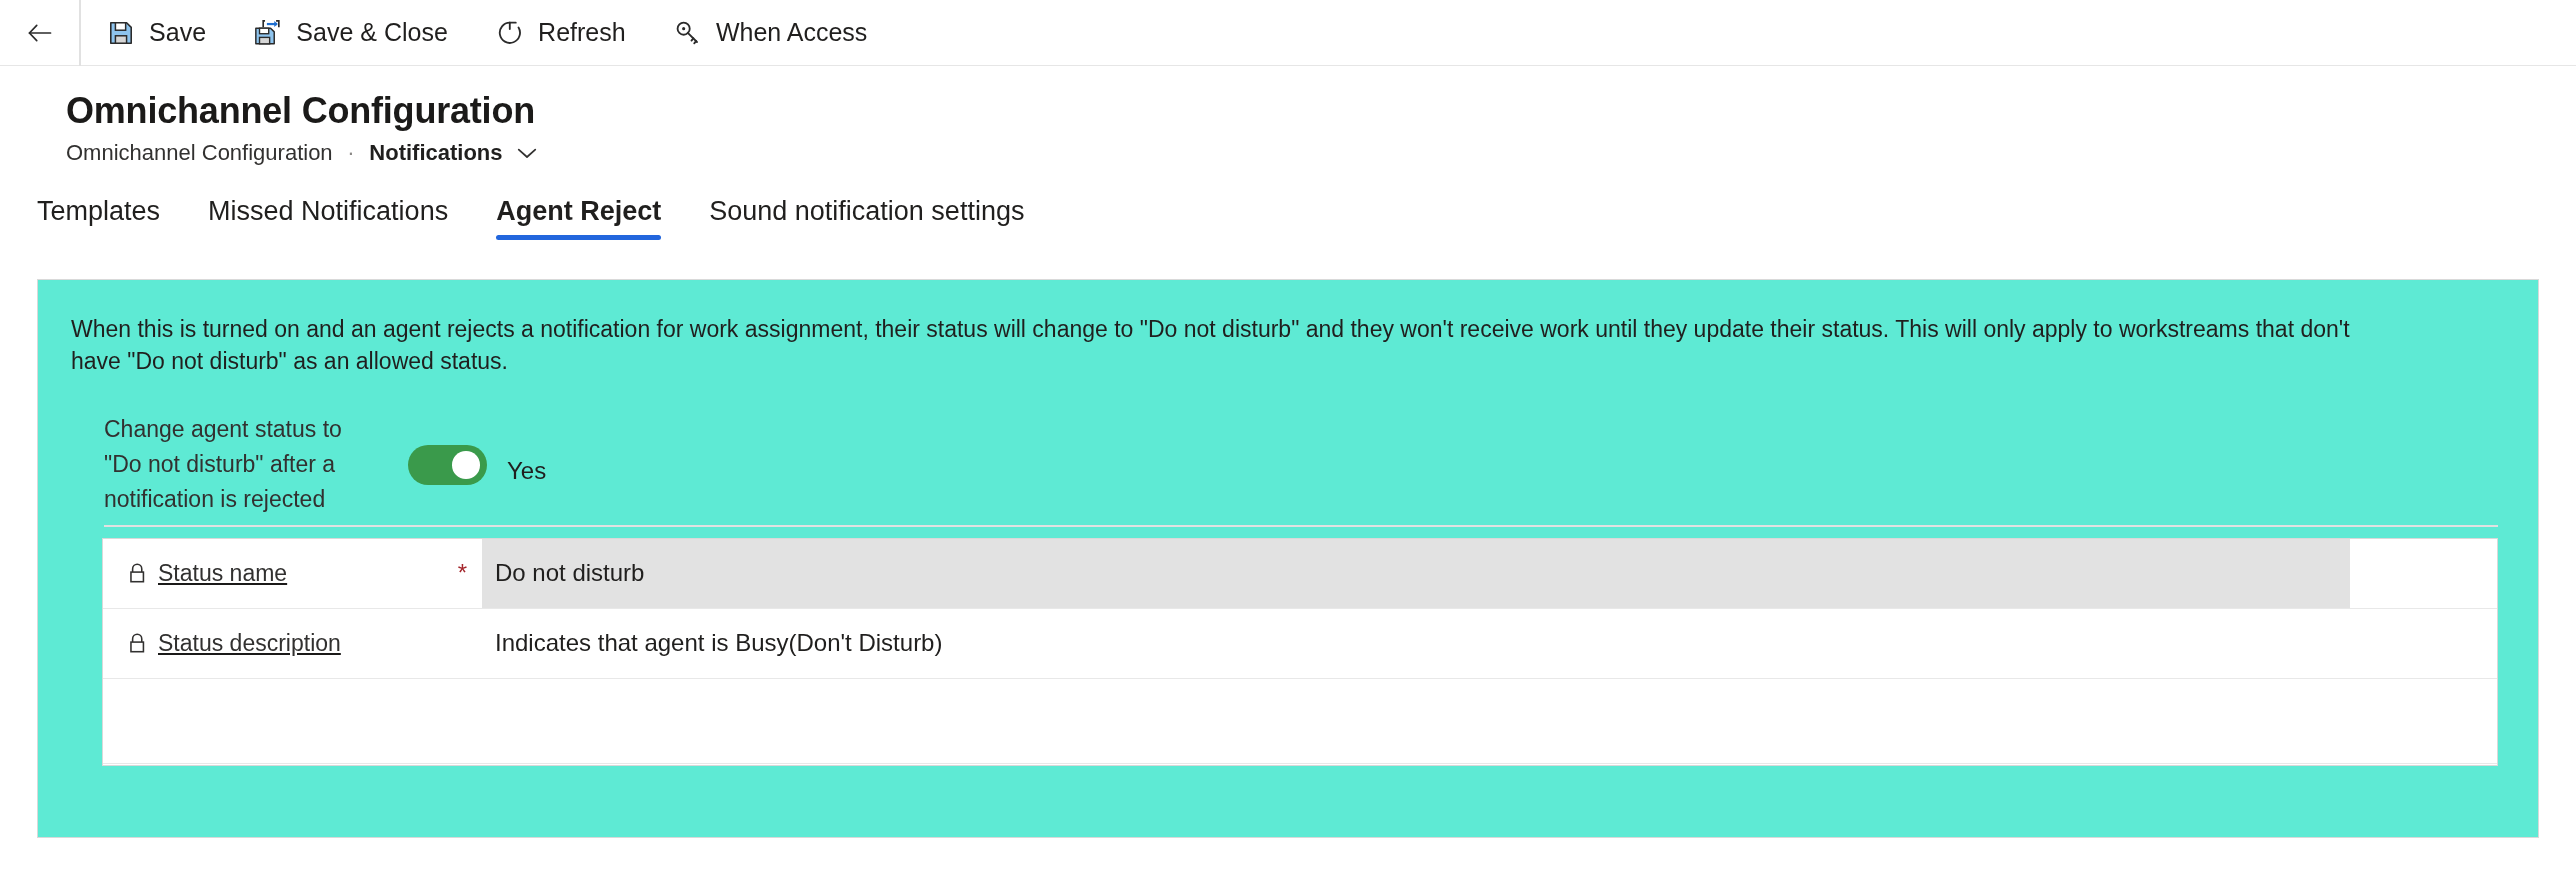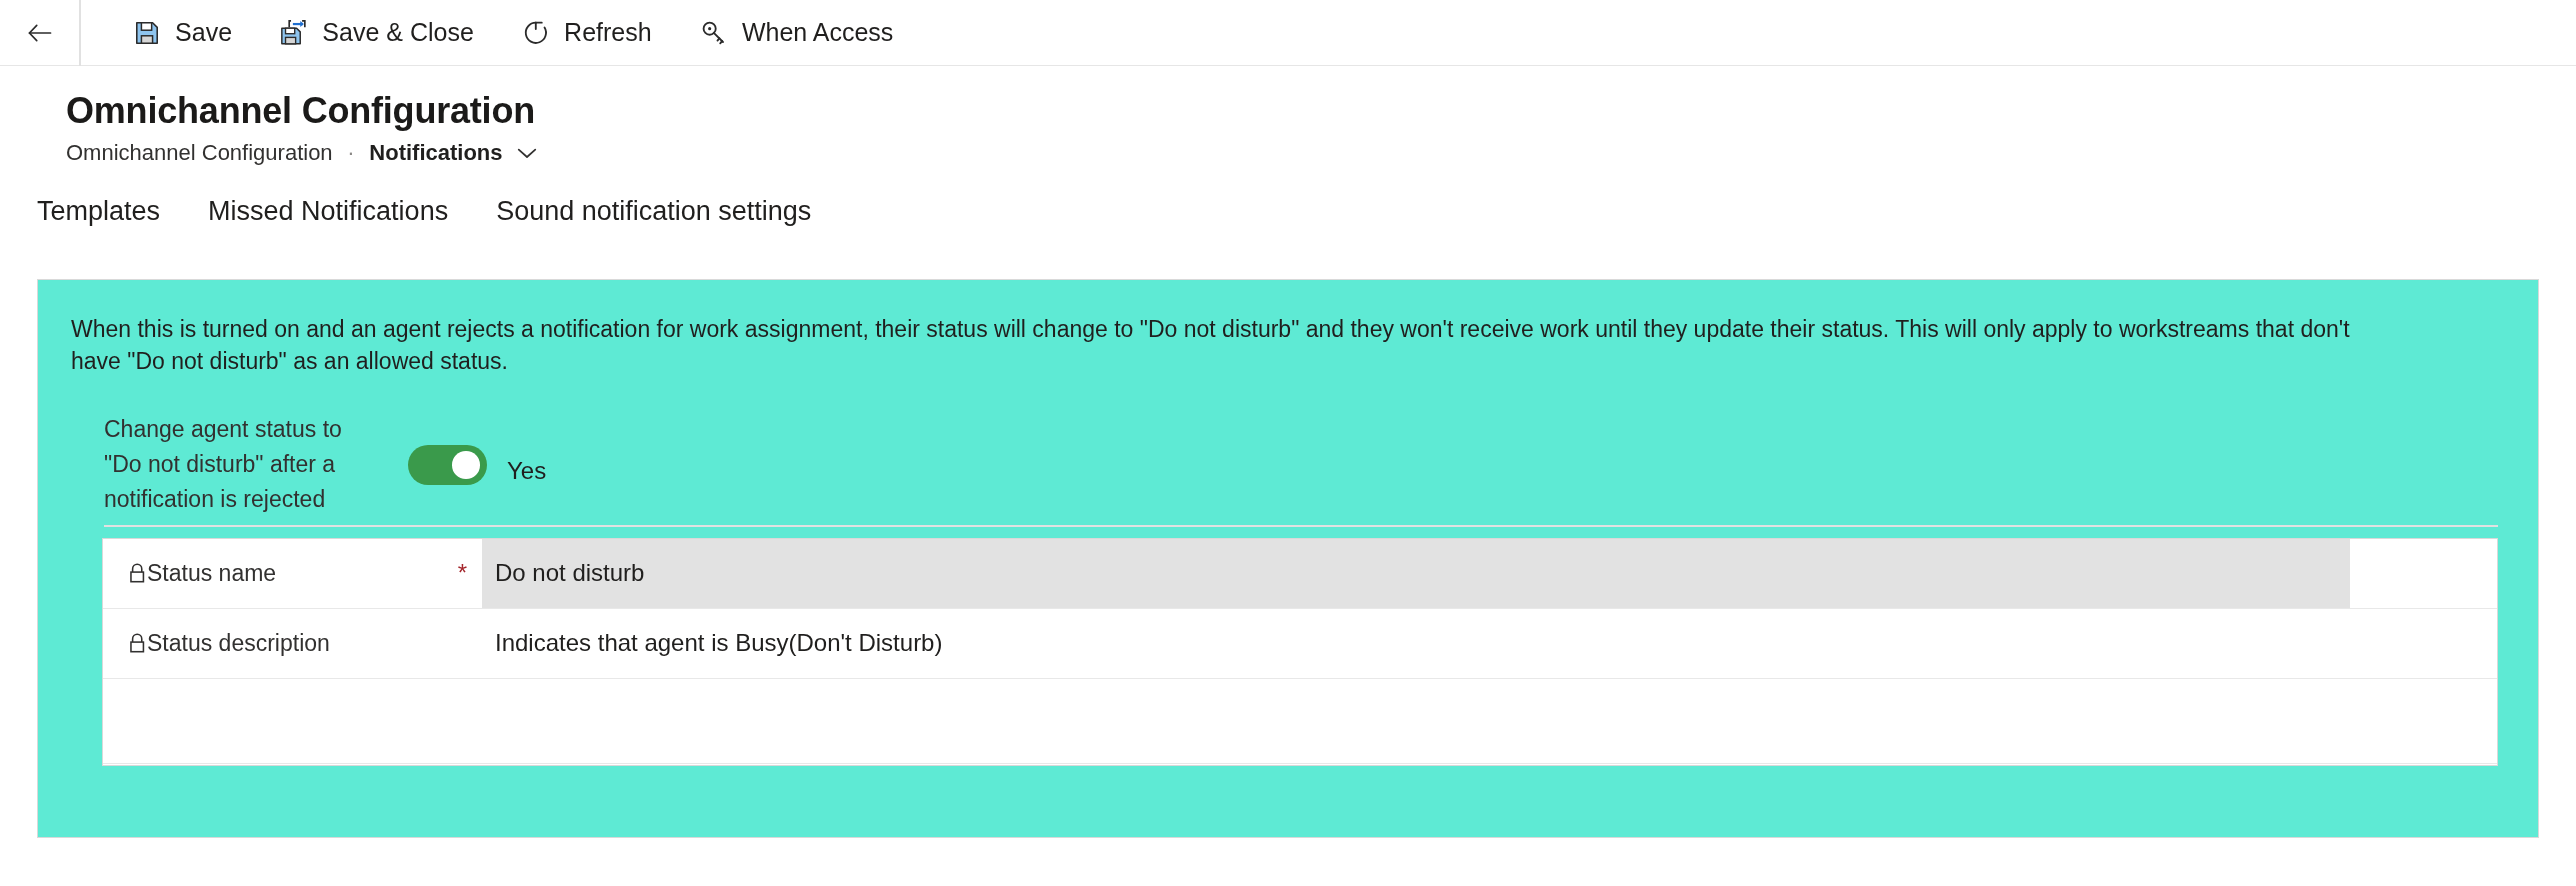--- a/index.html
+++ b/index.html
@@ -33,21 +33,21 @@
     cursor: pointer;
   }
   .cmd-divider {
     width: 1.8px;
     height: 66px;
     background: #e1e1e1;
   }
   .cmd-items {
     display: flex;
     align-items: center;
-    padding-left: 28px;
+    padding-left: 2px;
     gap: 0px;
   }
   .cmd-btn {
     display: flex;
     align-items: center;
     gap: 14.7px;
     padding: 9.2px 24px;
     height: 51px;
     cursor: pointer;
     white-space: nowrap;
@@ -210,21 +210,23 @@
     display: flex;
     align-items: stretch;
     min-height: 70px;
     border-bottom: 1.8px solid #e8e8e8;
   }
   .field-label-cell {
     width: 340px;
     flex: 0 0 auto;
     display: flex;
     align-items: center;
+    gap: 11px;
     padding-left: 24px;
+    text-decoration: underline;
   }
   .lock-ico {
     width: 20px;
     height: 24px;
     flex: 0 0 auto;
     display: flex;
     align-items: center;
     justify-content: center;
   }
   .field-label {
@@ -345,20 +347,23 @@
     </span>
   </div>
 </div>
 
 <div class="tabstrip">
   <div class="tab">
     <span>Templates</span>
   </div>
   <div class="tab">
     <span>Missed Notifications</span>
+  </div>
+  <div class="tab active">
+    <span>Agent Reject</span>
   </div>
   <div class="tab">
     <span>Sound notification settings</span>
   </div>
 </div>
 
 <div class="outer-card">
 
   <div class="card-desc">When this is turned on and an agent rejects a notification for work assignment, their status will change to "Do not disturb" and they won't receive work until they update their status. This will only apply to workstreams that don't have "Do not disturb" as an allowed status.</div>
 

